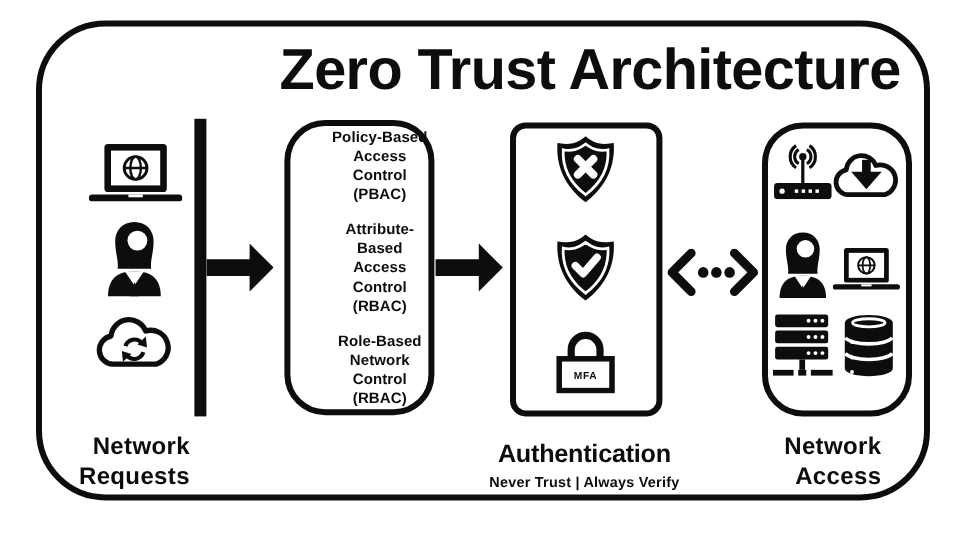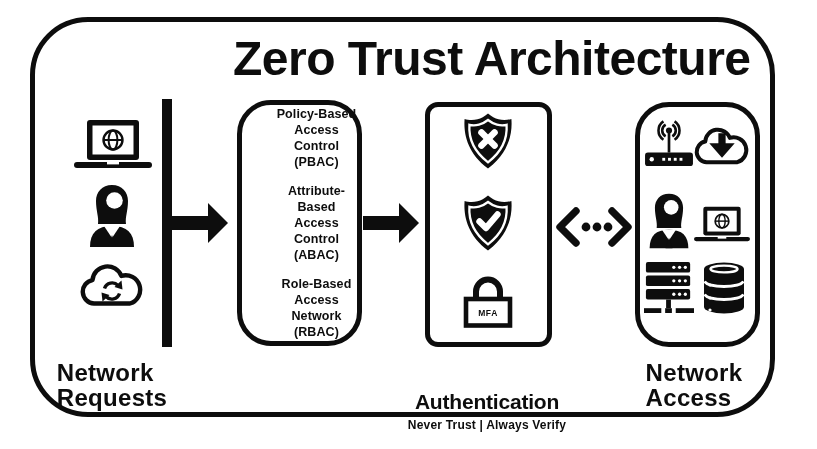--- a/index.html
+++ b/index.html
@@ -29,24 +29,24 @@
 
   .iam-item {
     font-size:12.5px; font-weight:700; line-height:16px; text-align:center;
     white-space:pre-line; letter-spacing:0.1px;
   }
 
   .abs { position:absolute; }
 
   .stage-label {
     position:absolute; transform:translateX(-50%);
-    font-size:24px; font-weight:700; line-height:25px; text-align:left;
+    font-size:20px; font-weight:700; line-height:25px; text-align:right;
     white-space:pre-line; letter-spacing:0.3px;
   }
-  .auth-label-wrap { position:absolute; transform:translateX(-50%); text-align:center;margin-top:23px; }
+  .auth-label-wrap { position:absolute; transform:translateX(-50%); text-align:center; }
   .auth-label { font-size:21px; font-weight:700; letter-spacing:-0.2px; line-height:24px; white-space:nowrap; }
   .auth-sublabel { font-size:12px; font-weight:700; letter-spacing:0.2px; margin-top:4px; white-space:nowrap; }
 
   svg { display:block; }
 </style>
 </head>
 <body>
 
 <div class="canvas">
 
@@ -85,23 +85,23 @@
   <svg class="abs" style="left:172px; top:201px;" width="56" height="44" viewBox="0 0 56 44">
     <polygon points="0,15 36,15 36,2 56,22 36,42 36,29 0,29" fill="#0d0d0d"></polygon>
   </svg>
 
   <div class="stage-box" id="box-iam">
     <div class="iam-item">Policy-Based
 Access Control
 (PBAC)</div>
     <div class="iam-item">Attribute-Based
 Access Control
-(ABAC)</div>
+(RBAC)</div>
     <div class="iam-item">Role-Based
-Access Network
+Network Control
 (RBAC)</div>
   </div>
 
   <svg class="abs" style="left:362px; top:201px;" width="58" height="44" viewBox="0 0 56 44">
     <polygon points="0,15 36,15 36,2 56,22 36,42 36,29 0,29" fill="#0d0d0d"></polygon>
   </svg>
 
   <div class="stage-box" id="box-auth">
     <svg class="abs" style="left:30px; top:5px;" width="56" height="58" viewBox="0 0 56 58">
       <path d="M28,1.5 C24.5,4.5 21,6.5 17.5,7.3 C13,8.4 8,8 4.6,7 C3.6,19 5.8,40 28,56.5 C50.2,40 52.4,19 51.4,7 C48,8 43,8.4 38.5,7.3 C35,6.5 31.5,4.5 28,1.5 Z" fill="#0d0d0d"></path>

